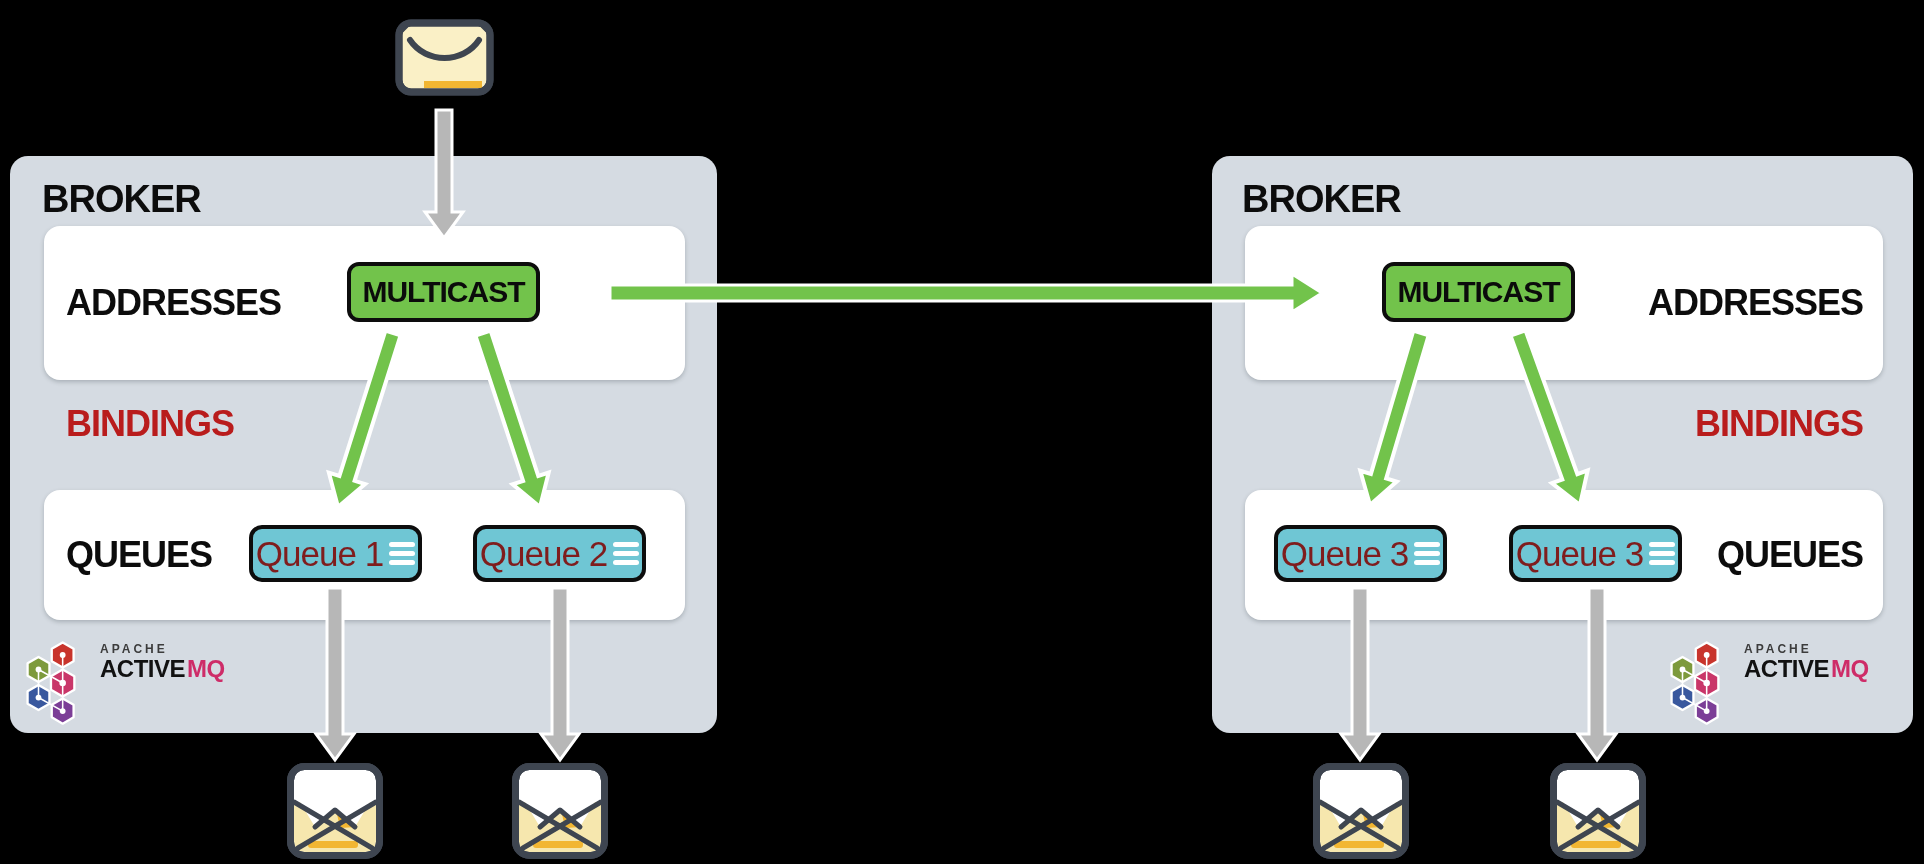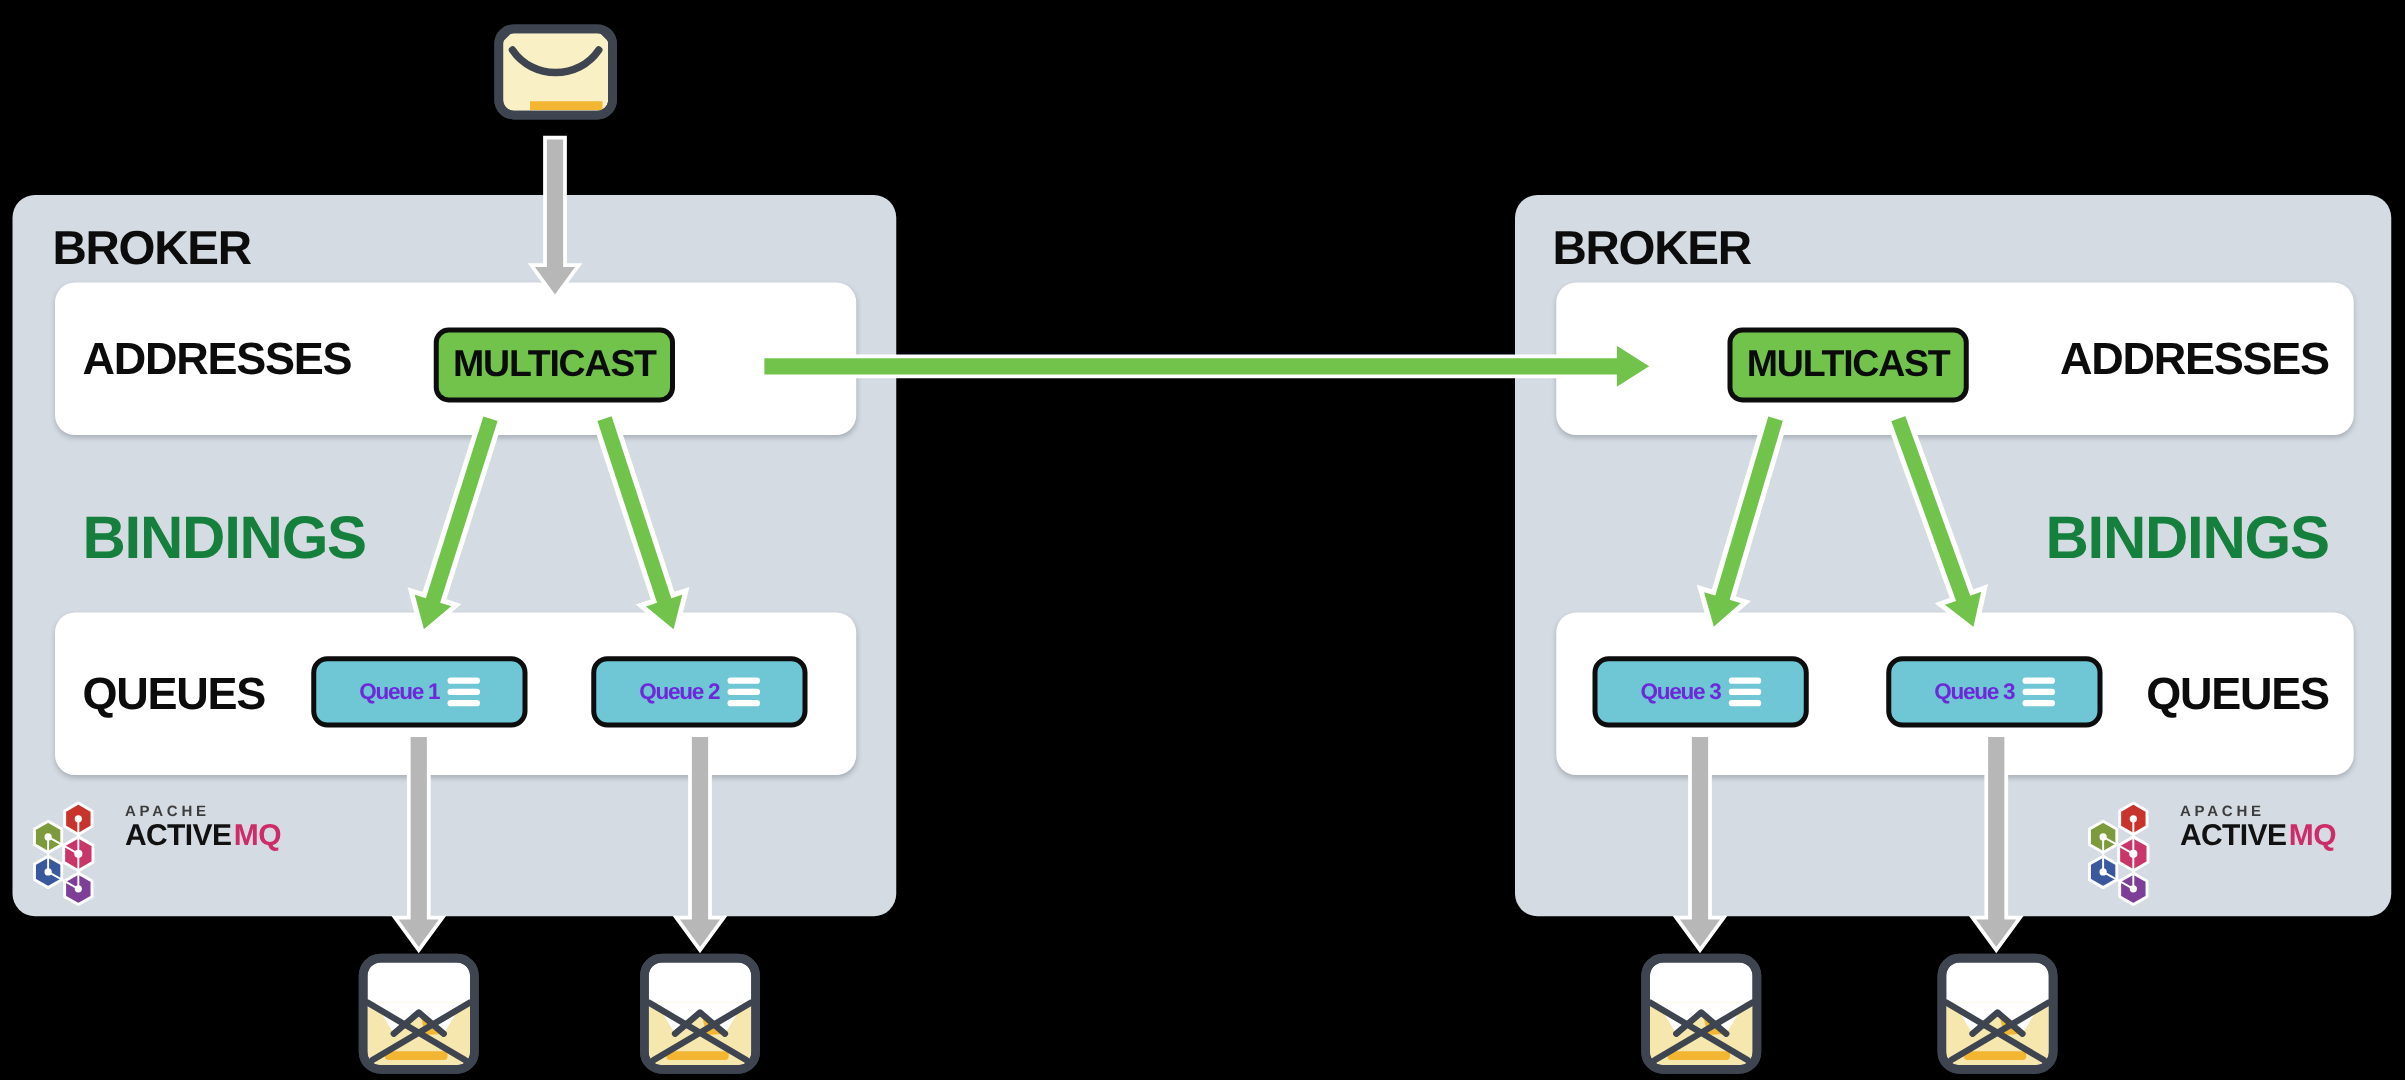--- a/index.html
+++ b/index.html
@@ -13,41 +13,41 @@
   .canvas{position:absolute;top:0;left:0;width:1924px;height:864px;}
 
   .broker{position:absolute;top:156px;height:577px;background:var(--panel);border-radius:18px;}
   .broker.left{left:10px;width:707px;}
   .broker.right{left:1212px;width:701px;}
   .broker-title{position:absolute;top:22px;font-size:38px;font-weight:bold;letter-spacing:-1px;color:#0c0c0c;}
   .broker.left .broker-title{left:32px;}
   .broker.right .broker-title{left:30px;}
 
   .band{position:absolute;background:var(--row);border-radius:16px;box-shadow:0 2px 4px rgba(40,50,60,.25);}
-  .band.addresses{top:70px;height:122px;}
+  .band.addresses{top:70px;height:154px;}
   .band.queues{top:334px;height:130px;padding-left:16px;}
   .broker.left .band{left:34px;width:641px;}
   .broker.right .band{left:33px;width:638px;}
 
   .band-label{position:absolute;top:50%;transform:translateY(-50%);font-size:36px;font-weight:bold;letter-spacing:-1px;white-space:nowrap;color:#0c0c0c;}
   .band-label.lbl-left{left:22px;}
   .band-label.lbl-right{right:20px;}
-  .bindings-label{position:absolute;top:247px;font-size:48px;font-weight:bold;letter-spacing:-1px;color:#15803d;}
+  .bindings-label{position:absolute;top:247px;font-size:36px;font-weight:bold;letter-spacing:-1px;color:#b91c1c;}
   .broker.left .bindings-label{left:56px;}
   .broker.right .bindings-label{right:50px;}
 
   .address-chip{position:absolute;top:36px;width:193px;height:60px;background:var(--accent-green);
     border:4px solid #0d0d0d;border-radius:12px;display:flex;align-items:center;justify-content:center;
     font-size:30px;font-weight:bold;letter-spacing:-1px;color:#0b0b0b;}
   .broker.left .address-chip{left:303px;}
   .broker.right .address-chip{left:137px;}
 
   .queue-chip{position:absolute;top:35px;width:173px;height:57px;background:var(--queue-cyan);
     border:4px solid #0d0d0d;border-radius:13px;display:flex;align-items:center;justify-content:center;gap:6px;
-    font-size:18px;font-weight:bold;letter-spacing:-1px;color:#6d28d9;}
+    font-size:35px;font-weight:normal;letter-spacing:-1px;color:#7f1d1d;}
   .queue-lines{display:flex;flex-direction:column;gap:4px;width:26px;}
   .queue-lines i{display:block;height:5px;border-radius:2.5px;background:#fff;}
 
   .logo{position:absolute;top:480px;width:250px;height:95px;}
   .broker.left .logo{left:14px;}
   .broker.right .logo{left:456px;}
   .logo .hexes{position:absolute;left:0;top:2px;}
   .logo .apache{position:absolute;left:76px;top:6px;font-size:12px;font-weight:bold;letter-spacing:3px;color:#3c3c3c;}
   .logo .wordmark{position:absolute;left:76px;top:19px;font-size:24px;font-weight:bold;letter-spacing:-.5px;white-space:nowrap;}
   .logo .wordmark .mq{color:var(--logo-pink);margin-left:2px;}

